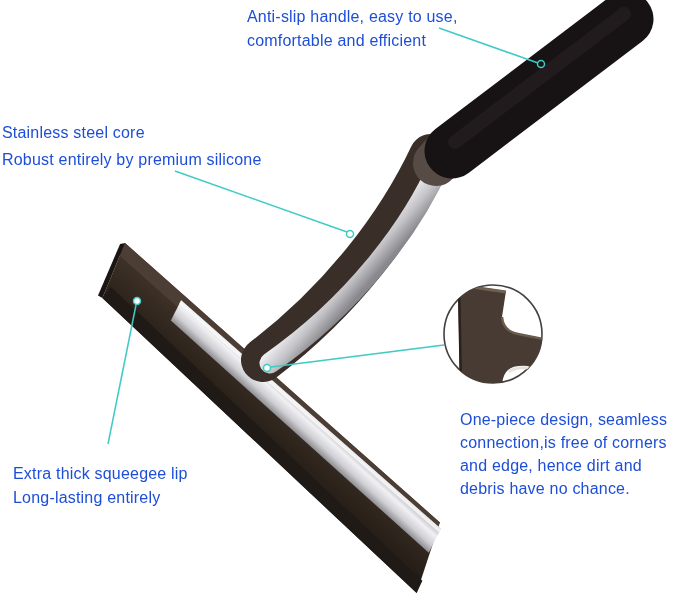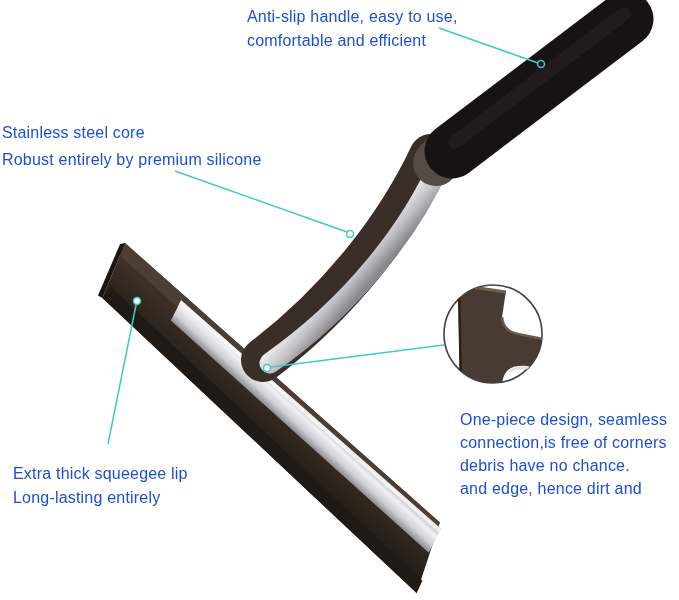--- a/index.html
+++ b/index.html
@@ -110,17 +110,17 @@
   </div>
 
   <div class="annot annot-lip">
     <div class="ln">Extra thick squeegee lip</div>
     <div class="ln">Long-lasting entirely</div>
   </div>
 
   <div class="annot annot-onepiece">
     <div class="ln">One-piece design, seamless</div>
     <div class="ln">connection,is free of corners</div>
+    <div class="ln">and edge, hence dirt and</div>
     <div class="ln">debris have no chance.</div>
-    <div class="ln">and edge, hence dirt and</div>
   </div>
 
 </div>
 
 </body></html>

